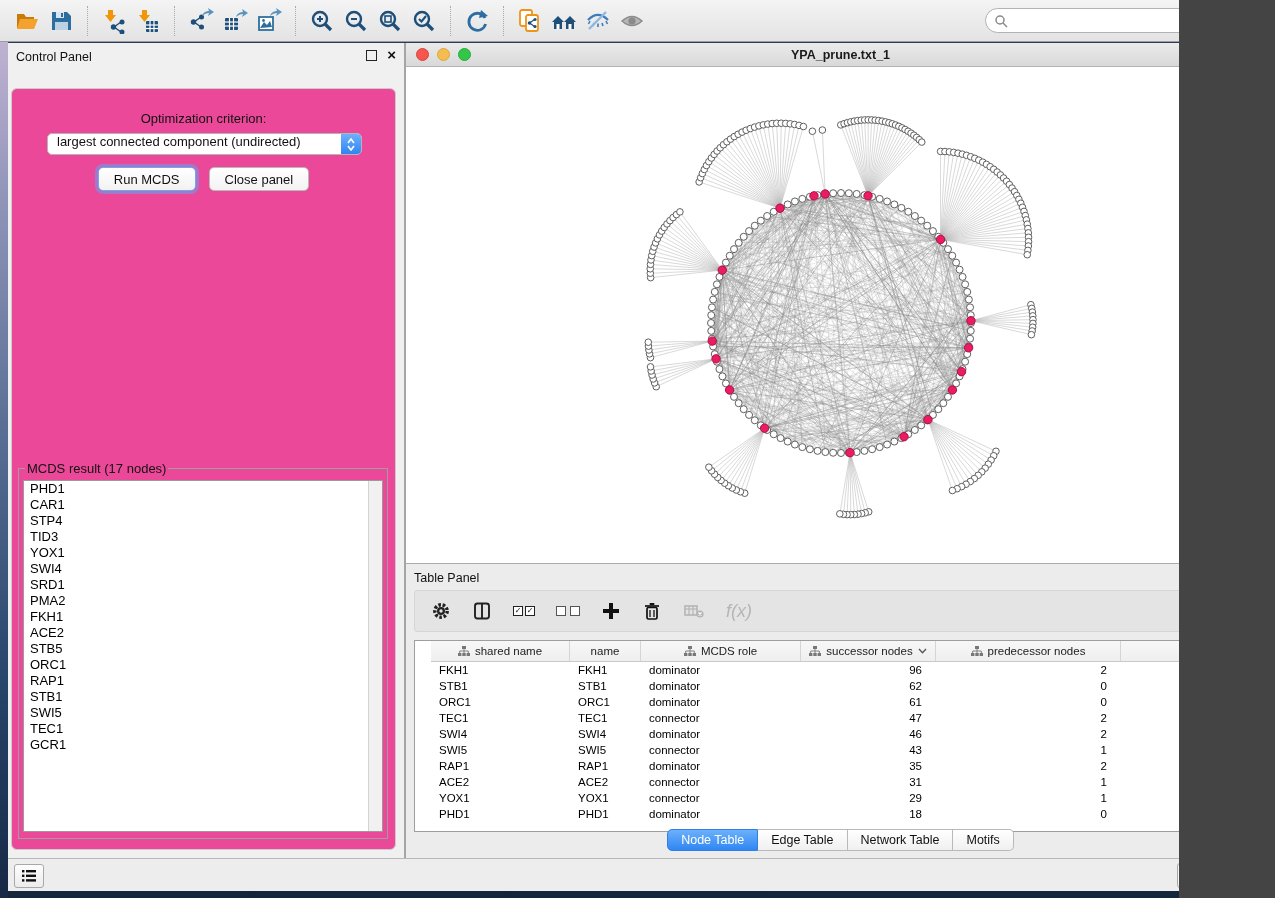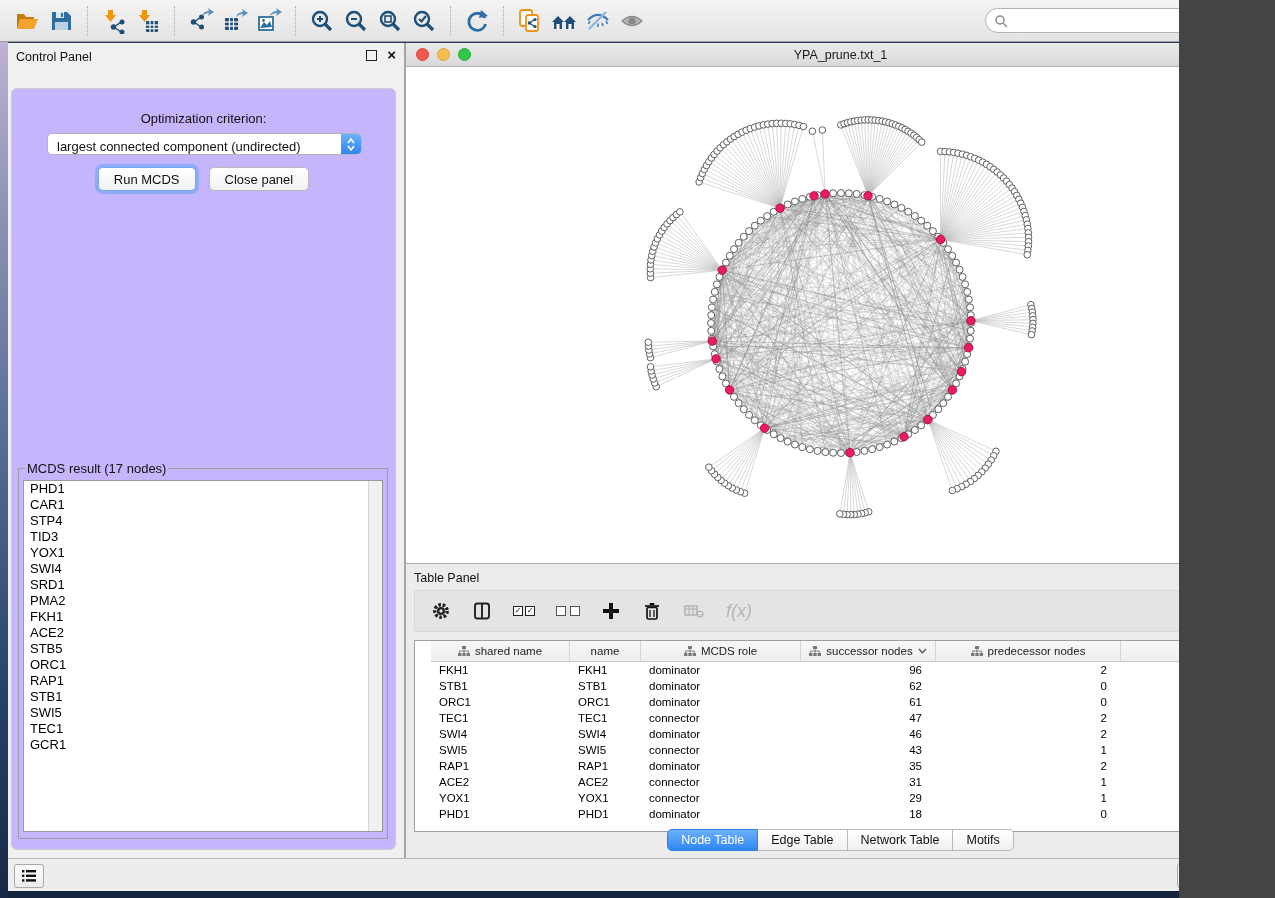--- a/index.html
+++ b/index.html
@@ -25,25 +25,25 @@
   .panel-title{position:absolute;left:8px;top:7px;font-size:12.5px;color:#111;}
   .panel-icons{position:absolute;right:8px;top:6px;display:flex;gap:10px;align-items:center;}
   .float-glyph{width:9px;height:9px;border:1.5px solid #222;}
   .close-glyph{font-size:15px;font-weight:bold;color:#111;line-height:12px;}
   .cp-tabs{position:absolute;left:70px;top:30px;display:flex;}
   .tab{padding:3px 13px;font-size:12.5px;background:linear-gradient(#ffffff,#f0f0f0);
     border:1px solid #b9b9b9;border-left:none;color:#111;white-space:nowrap;}
   .tab:first-child{border-left:1px solid #b9b9b9;border-radius:5px 0 0 5px;}
   .tab:last-child{border-radius:0 5px 5px 0;}
   .tab.active{background:linear-gradient(#6cb0fa,#2f86f3);color:#fff;border-color:#2f7fe8;}
-  .cp-card{position:absolute;left:3px;top:45px;width:383px;height:760px;background:#c4b5fd;
+  .cp-card{position:absolute;left:3px;top:45px;width:383px;height:760px;background:#ec4899;
     border:1px solid #cbcbcb;border-radius:6px;}
   .opt-label{position:absolute;left:0;width:100%;top:22px;text-align:center;font-size:13px;color:#111;}
   .dropdown{position:absolute;left:35px;top:44px;width:315px;height:22px;background:#fff;
-    border:1px solid #b5b5b5;border-radius:5px;display:flex;align-items:flex-end;box-sizing:border-box;}
+    border:1px solid #b5b5b5;border-radius:5px;display:flex;align-items:flex-start;box-sizing:border-box;}
   .dd-value{flex:1;padding:0 9px;font-size:13px;color:#111;white-space:nowrap;}
   .dd-stepper{width:20px;height:20px;background:linear-gradient(#6db1fb,#3184f0);border-radius:0 4px 4px 0;
     display:flex;flex-direction:column;align-items:center;justify-content:center;gap:1px;}
   .btn-row{position:absolute;left:0;top:78px;width:100%;display:flex;justify-content:center;gap:13px;}
   .pushbtn{background:linear-gradient(#ffffff,#f2f2f2);border:1px solid #b9b9b9;border-radius:5px;
     font-size:13px;height:24px;padding:0 15px;color:#111;font-family:inherit;}
   .pushbtn.focused{box-shadow:0 0 0 3px rgba(98,163,245,.55);border-color:#74a9e6;}
   .mcds-fieldset{position:absolute;left:6px;top:372px;width:360px;height:368px;border:1px solid #9e9e9e;
     margin:0;padding:4px;}
   .mcds-fieldset legend{font-size:13px;color:#111;padding:0 2px;margin-left:2px;}
@@ -54,21 +54,21 @@
   
   .network-window{left:405px;top:43px;width:870px;height:520px;background:#fff;box-sizing:border-box;
     border-left:1px solid #a5a5a5;}
   .net-titlebar{height:23px;background:linear-gradient(#ebebeb,#d8d8d8);border-bottom:1px solid #b3b3b3;
     position:relative;display:flex;align-items:center;justify-content:center;}
   .traffic{position:absolute;left:10px;top:5px;display:flex;gap:8px;}
   .light{width:13px;height:13px;border-radius:50%;box-sizing:border-box;}
   .light.red{background:#f5574e;border:1px solid #d9433d;}
   .light.yellow{background:#f5bd4f;border:1px solid #dba63c;}
   .light.green{background:#33c748;border:1px solid #2aa83c;}
-  .net-title{font-size:12.5px;font-weight:normal;color:#1a1a1a;}
+  .net-title{font-size:12.5px;font-weight:bold;color:#1a1a1a;}
   
   .table-panel{left:405px;top:563px;width:870px;height:295px;background:#ececec;box-sizing:border-box;
     border-left:1px solid #a5a5a5;border-top:1px solid #ababab;}
   .tp-toolbar{position:absolute;left:8px;top:26px;width:853px;height:42px;background:#e4e4e4;
     border:1px solid #d6d6d6;border-radius:3px;display:flex;align-items:center;gap:21px;padding:0 16px;box-sizing:border-box;}
   .tp-icon{display:flex;align-items:center;justify-content:center;}
   .fx{font-family:Liberation Sans, sans-serif;font-style:italic;font-size:18px;color:#b5b5b5;}
   .data-table{position:absolute;left:8px;top:76px;width:853px;height:192px;background:#fff;
     border:1px solid #9e9e9e;box-sizing:border-box;overflow:hidden;padding-left:16px;}
   .thead{position:relative;height:20px;background:linear-gradient(#f7f7f7,#efefef);border-bottom:1px solid #c9c9c9;}

